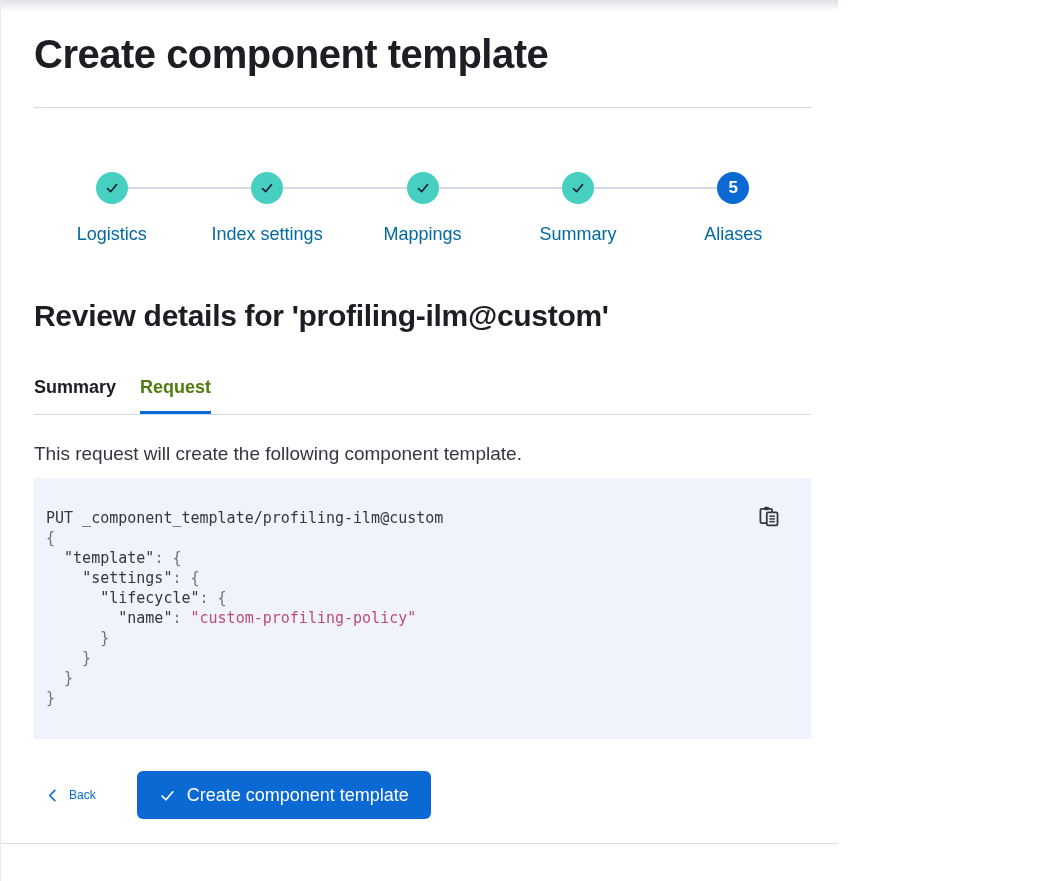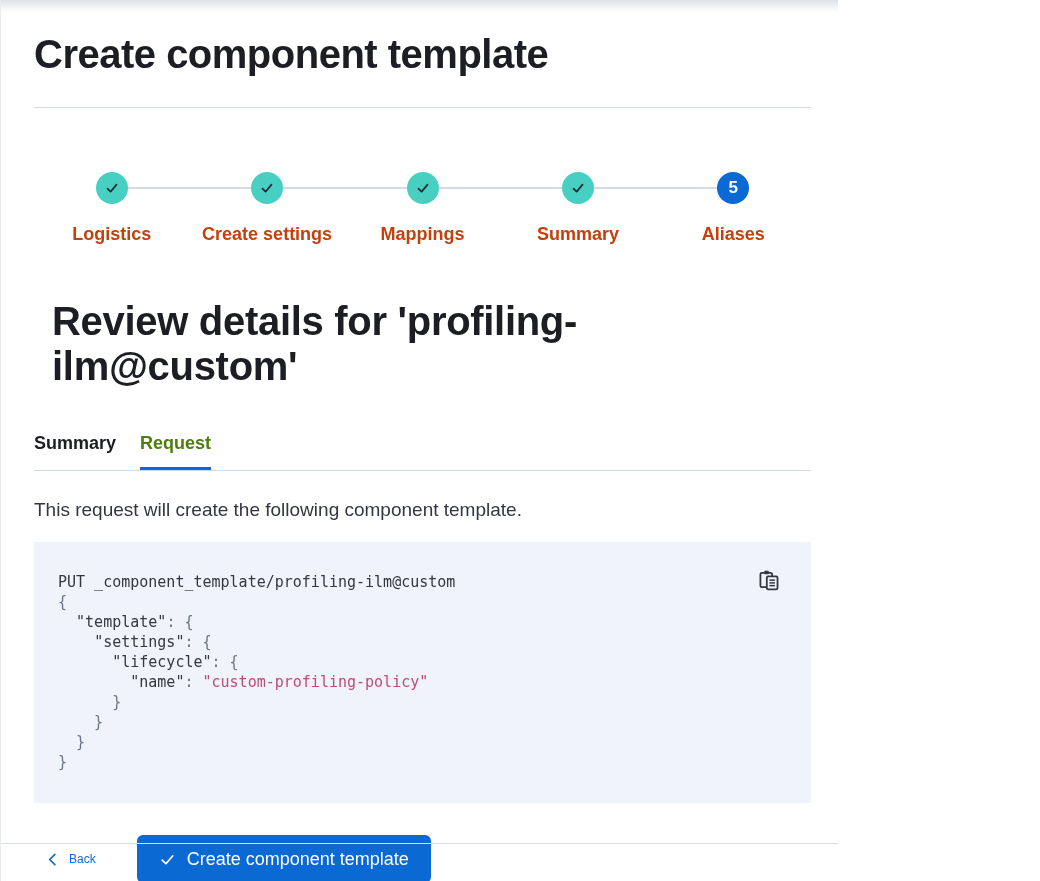--- a/index.html
+++ b/index.html
@@ -67,32 +67,31 @@
     border-radius: 50%;
     display: flex; align-items: center; justify-content: center;
     cursor: pointer;
   }
   .step-circle.complete { background: #47d0c2; }
   .step-circle.current  { background: #0b69d4; color: #fff; font-size: 17px; font-weight: 600; }
   .step-circle svg { width: 16px; height: 16px; }
   .step-label {
     margin-top: 20px;
     font-size: 18px;
-    font-weight: 700;
-    color: #c2410c;
+    font-weight: 400;
+    color: #0369a1;
     cursor: pointer;
   }
 
   h2.review-heading {
     margin-top: 54px;
-    font-size: 40px;
+    font-size: 30px;
     font-weight: 700;
     letter-spacing: -0.3px;
     color: #1c1e24;
-    margin-left: 18px;
   }
 
   
   .tabs {
     margin-top: 44px;
     border-bottom: 1px solid #d3dae6;
     display: flex;
     gap: 24px;
   }
   .tab {
@@ -111,23 +110,23 @@
   p.desc {
     margin-top: 27px;
     font-size: 19px;
     color: #343741;
     line-height: 24px;
   }
 
   
   .codeblock {
     position: relative;
-    margin-top: 20px;
+    margin-top: 12px;
     background: #f0f3fb;
-    padding: 30px 60px 30px 24px;
+    padding: 30px 60px 30px 12px;
     min-height: 261px;
   }
   .code-line {
     font-family: "DejaVu Sans Mono", "Liberation Mono", monospace;
     font-size: 15px;
     line-height: 20px;
     white-space: pre;
   }
   .tok-plain  { color: #343741; }
   .tok-key    { color: #343741; }
@@ -203,21 +202,21 @@
             </svg>
           </div>
           <div class="step-label">Logistics</div>
         </div>
         <div class="step">
           <div class="step-circle complete">
             <svg viewBox="0 0 16 16" fill="none">
               <path d="M3.5 8.6 L6.6 11.7 L12.5 4.6" stroke="#1b2733" stroke-width="1.7" stroke-linecap="round" stroke-linejoin="round"></path>
             </svg>
           </div>
-          <div class="step-label">Create settings</div>
+          <div class="step-label">Index settings</div>
         </div>
         <div class="step">
           <div class="step-circle complete">
             <svg viewBox="0 0 16 16" fill="none">
               <path d="M3.5 8.6 L6.6 11.7 L12.5 4.6" stroke="#1b2733" stroke-width="1.7" stroke-linecap="round" stroke-linejoin="round"></path>
             </svg>
           </div>
           <div class="step-label">Mappings</div>
         </div>
         <div class="step">

